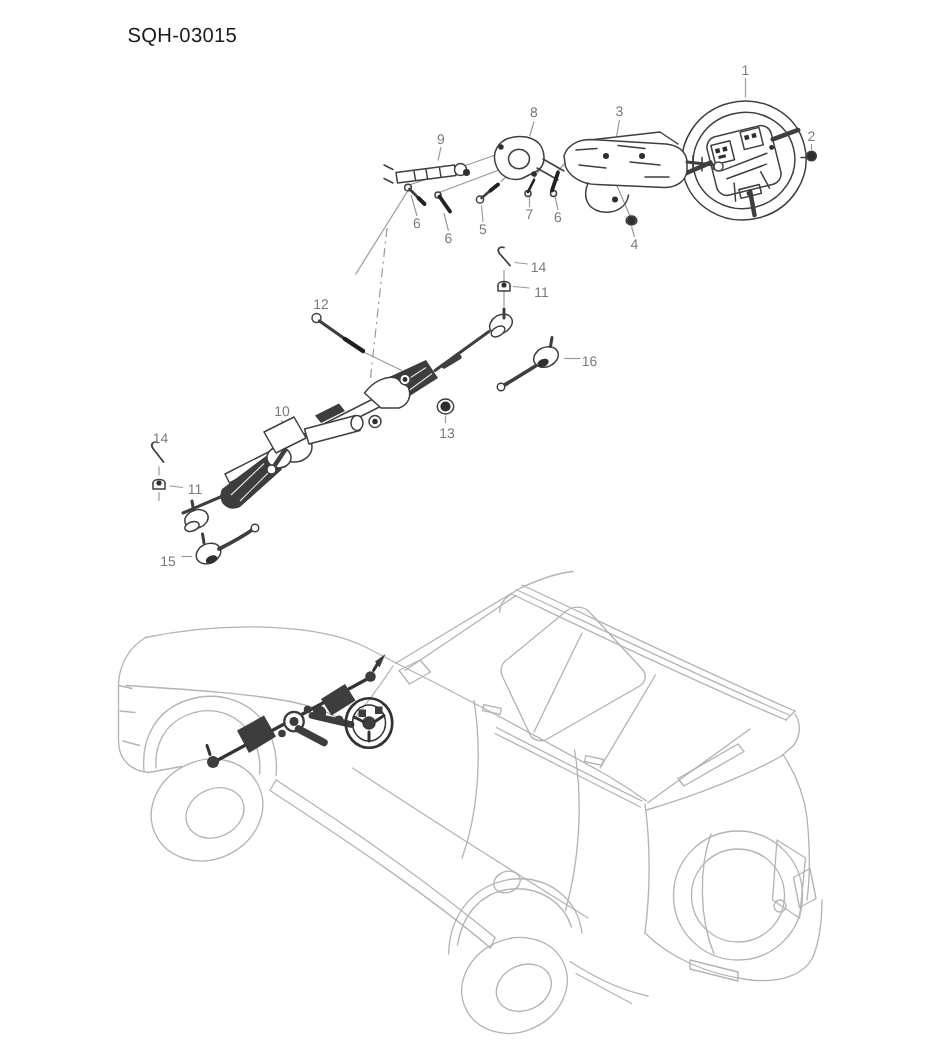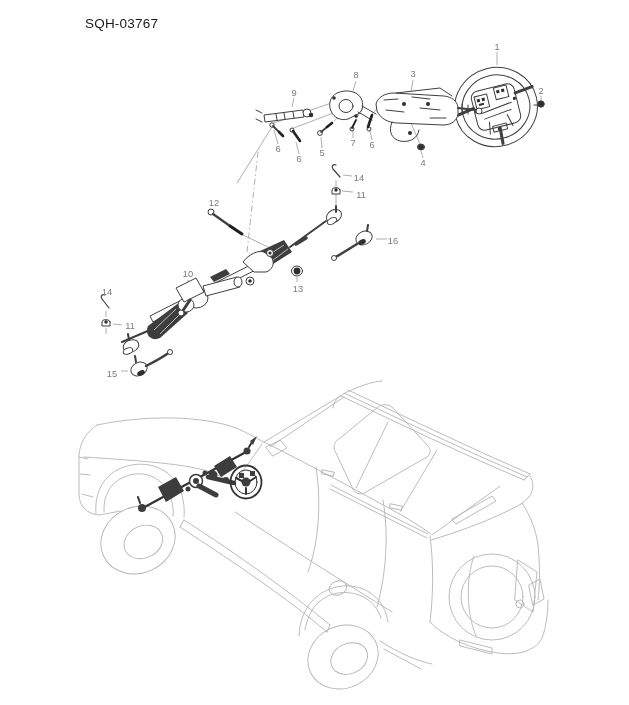--- a/index.html
+++ b/index.html
@@ -15,21 +15,21 @@
   .drk{fill:#2f2f2f;stroke:none;}
   .ldr{stroke:#9a9a9a;stroke-width:.8;fill:none;}
   .dash{stroke:#9a9a9a;stroke-width:.8;fill:none;stroke-dasharray:6 3 1.5 3;}
   .carp{stroke:#333;fill:none;stroke-linecap:round;}
   .carf{fill:#3d3d3d;stroke:none;}
 </style>
 </head>
 <body>
 
 <div class="page">
-  <div class="doc-title">SQH-03767</div>
+  <div class="doc-title">SQH-03015</div>
 
   <svg width="629" height="705" viewBox="0 0 629 705">
 
     <g>
 
       <path class="veh" d="M97,425 C86,432 80,443 79,455 L79,494 C79,507 88,514 99,515 L121,511"></path>
       <path class="veh" d="M79,457 L88,459 M80,474 L90,475 M82,494 L93,497"></path>
 
       <path class="veh" d="M97,425 C155,413 214,417 243,431 L264,442"></path>
       <path class="veh" d="M84,457 C130,460 172,463 195,468 C210,471 224,477 233,483"></path>

